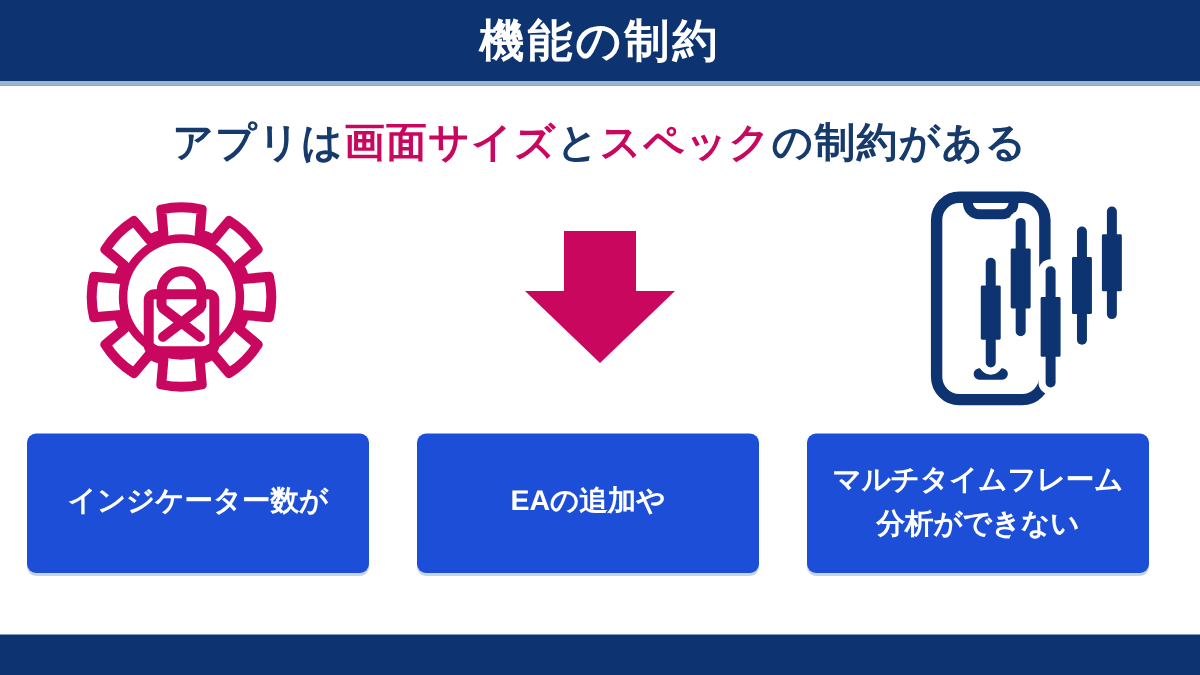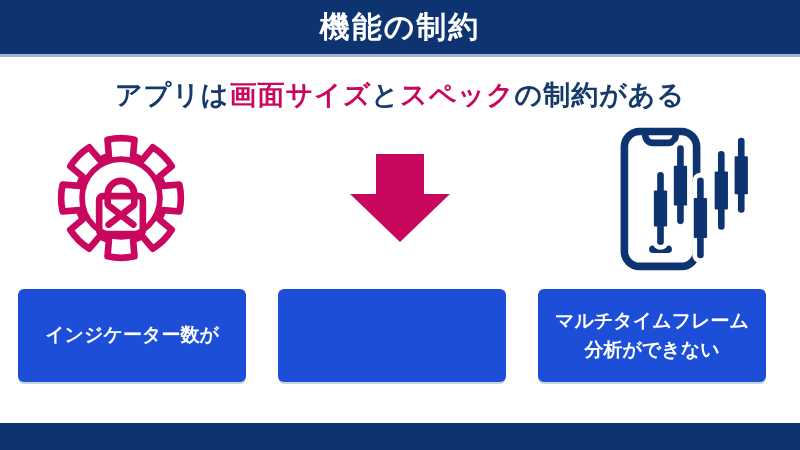--- a/index.html
+++ b/index.html
@@ -142,20 +142,21 @@
       </svg>
     </div>
 
   </div>
 
   <div class="boxes-row">
     <div class="info-box">
       <span>インジケーター数が</span>
     </div>
     <div class="info-box">
+      <span>EAの追加や</span>
     </div>
     <div class="info-box">
       <span>マルチタイムフレーム</span>
       <span>分析ができない</span>
     </div>
   </div>
 
   <div class="footer-bar"></div>
 
 </div>

